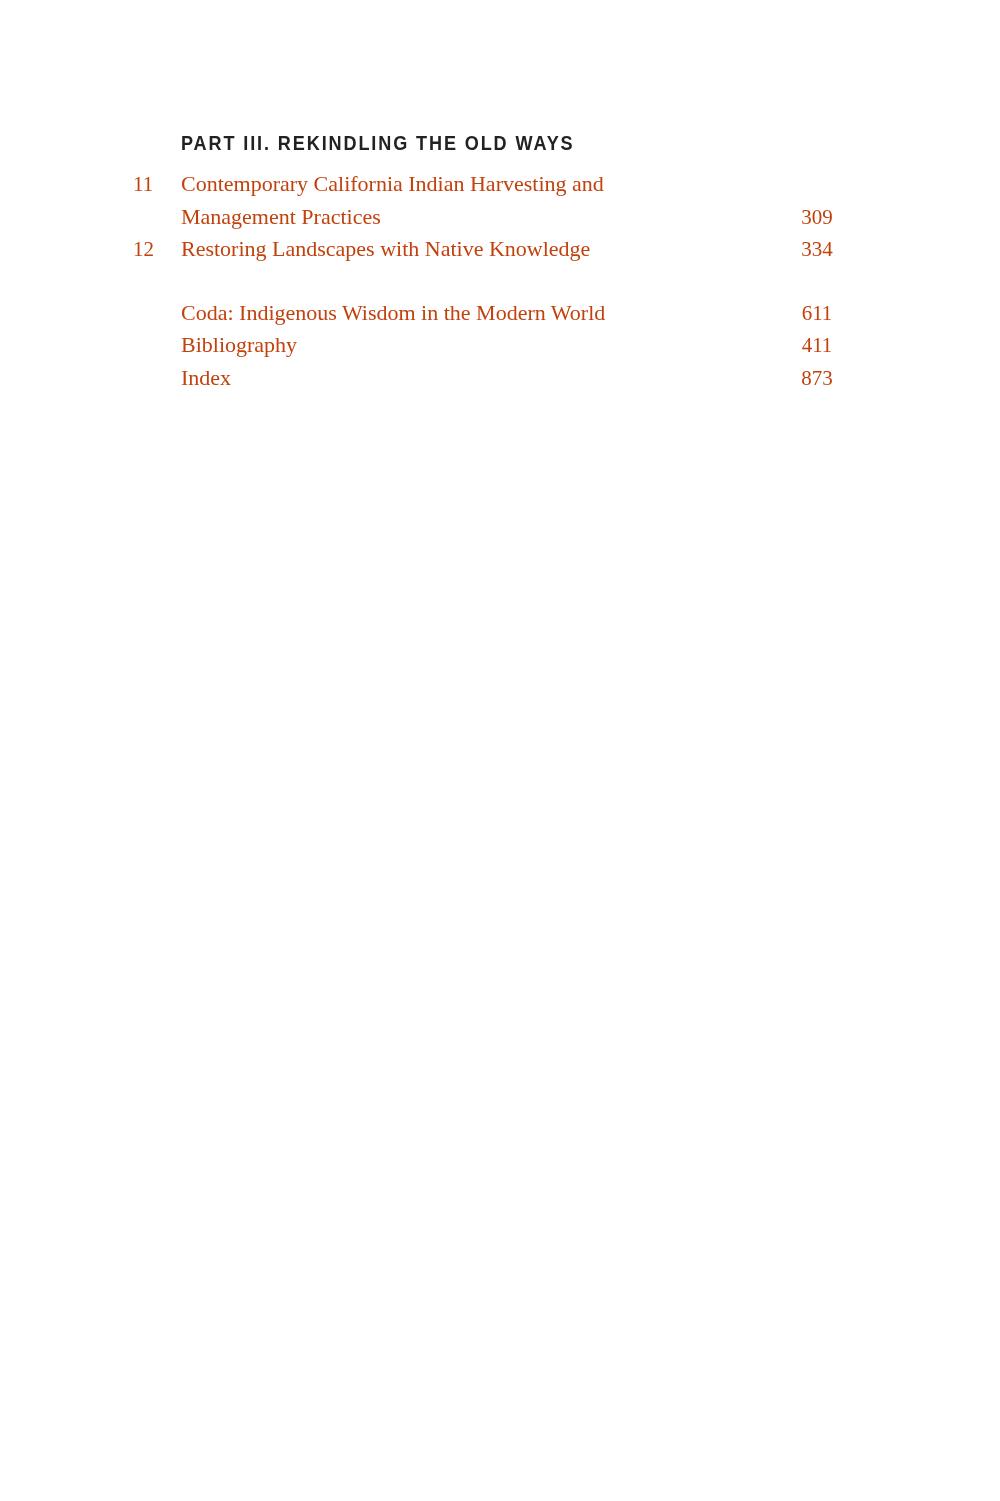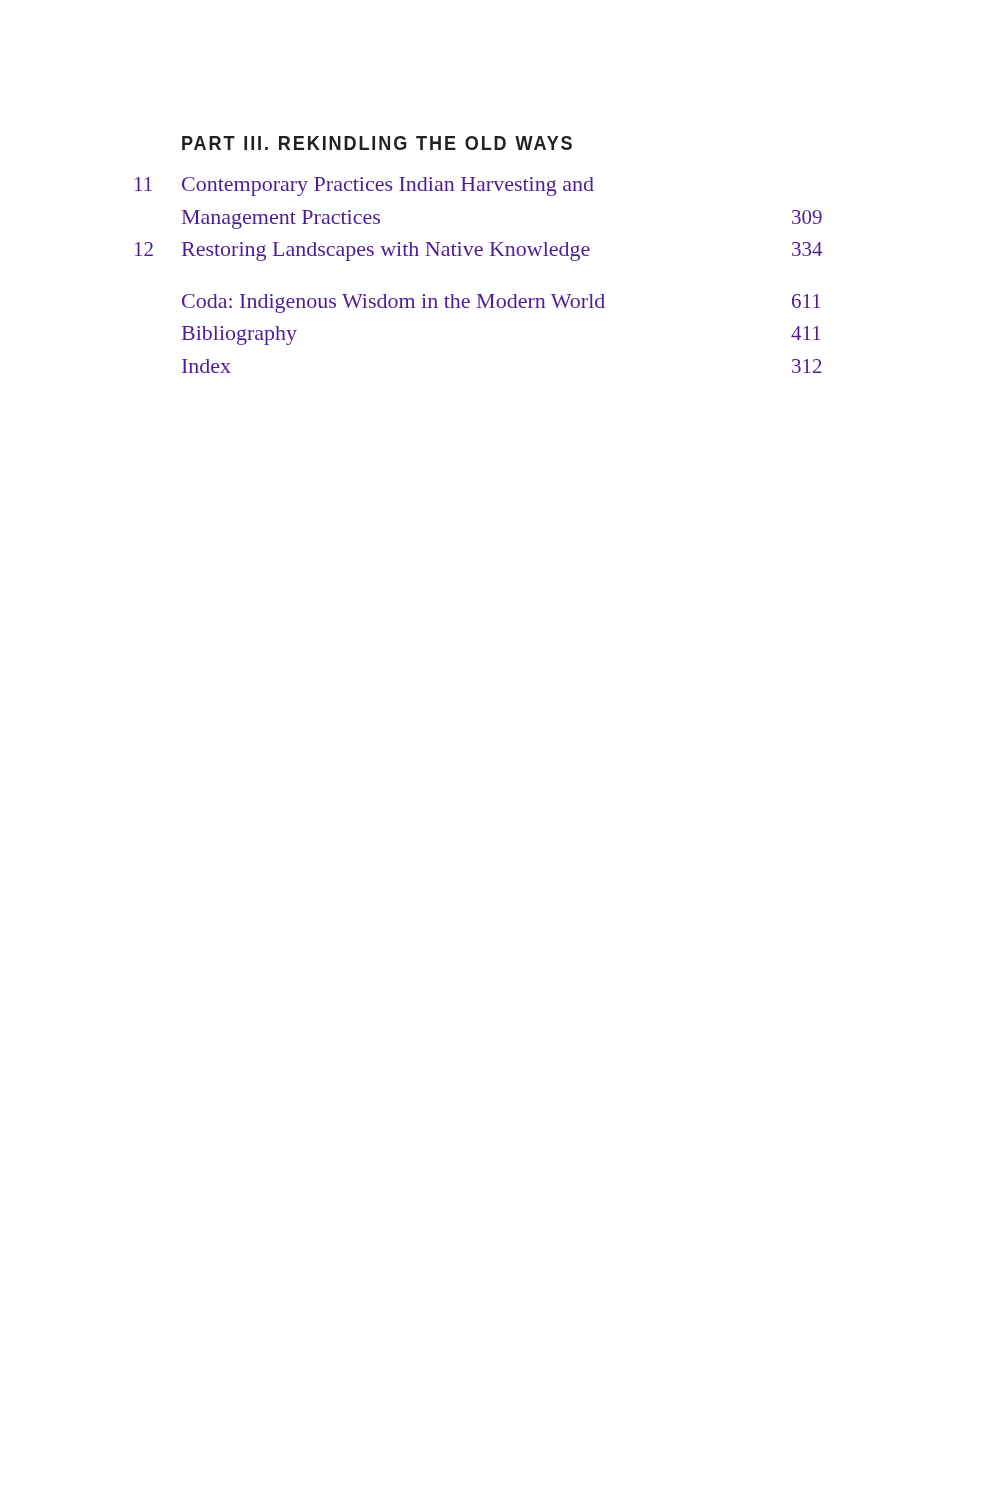--- a/index.html
+++ b/index.html
@@ -32,53 +32,53 @@
     transform-origin: left center;
     white-space: nowrap;
     margin-left: 48px; 
     margin-bottom: 13px;
   }
   .row {
     display: flex;
     align-items: baseline;
     font-size: 22px;
     line-height: 31.5px;
-    color: #4c1d95;
+    color: #c2410c;
   }
   .row .num {
     width: 48px;
     flex: 0 0 48px;
     font-size: 21px;
   }
   .row .title {
     flex: 1 1 auto;
   }
   .row .pagenum {
     flex: 0 0 auto;
     min-width: 52px;
-    text-align: left;
+    text-align: center;
     font-size: 21px;
     font-feature-settings: "onum" 1;
   }
   .back-matter {
-    margin-top: 19px;
+    margin-top: 31px;
   }
 </style>
 </head>
 <body>
 
 <div class="page">
   <div class="toc">
 
     <div class="part-heading">PART III. REKINDLING THE OLD WAYS</div>
 
     <div class="chapters">
       <div class="row">
         <span class="num">11</span>
-        <span class="title">Contemporary Practices Indian Harvesting and</span>
+        <span class="title">Contemporary California Indian Harvesting and</span>
         <span class="pagenum"></span>
       </div>
 
       <div class="row">
         <span class="num"></span>
         <span class="title">Management Practices</span>
         <span class="pagenum">309</span>
       </div>
 
       <div class="row">
@@ -98,18 +98,18 @@
 
       <div class="row">
         <span class="num"></span>
         <span class="title">Bibliography</span>
         <span class="pagenum">411</span>
       </div>
 
       <div class="row">
         <span class="num"></span>
         <span class="title">Index</span>
-        <span class="pagenum">312</span>
+        <span class="pagenum">873</span>
       </div>
     </div>
 
   </div>
 </div>
 
 </body></html>

